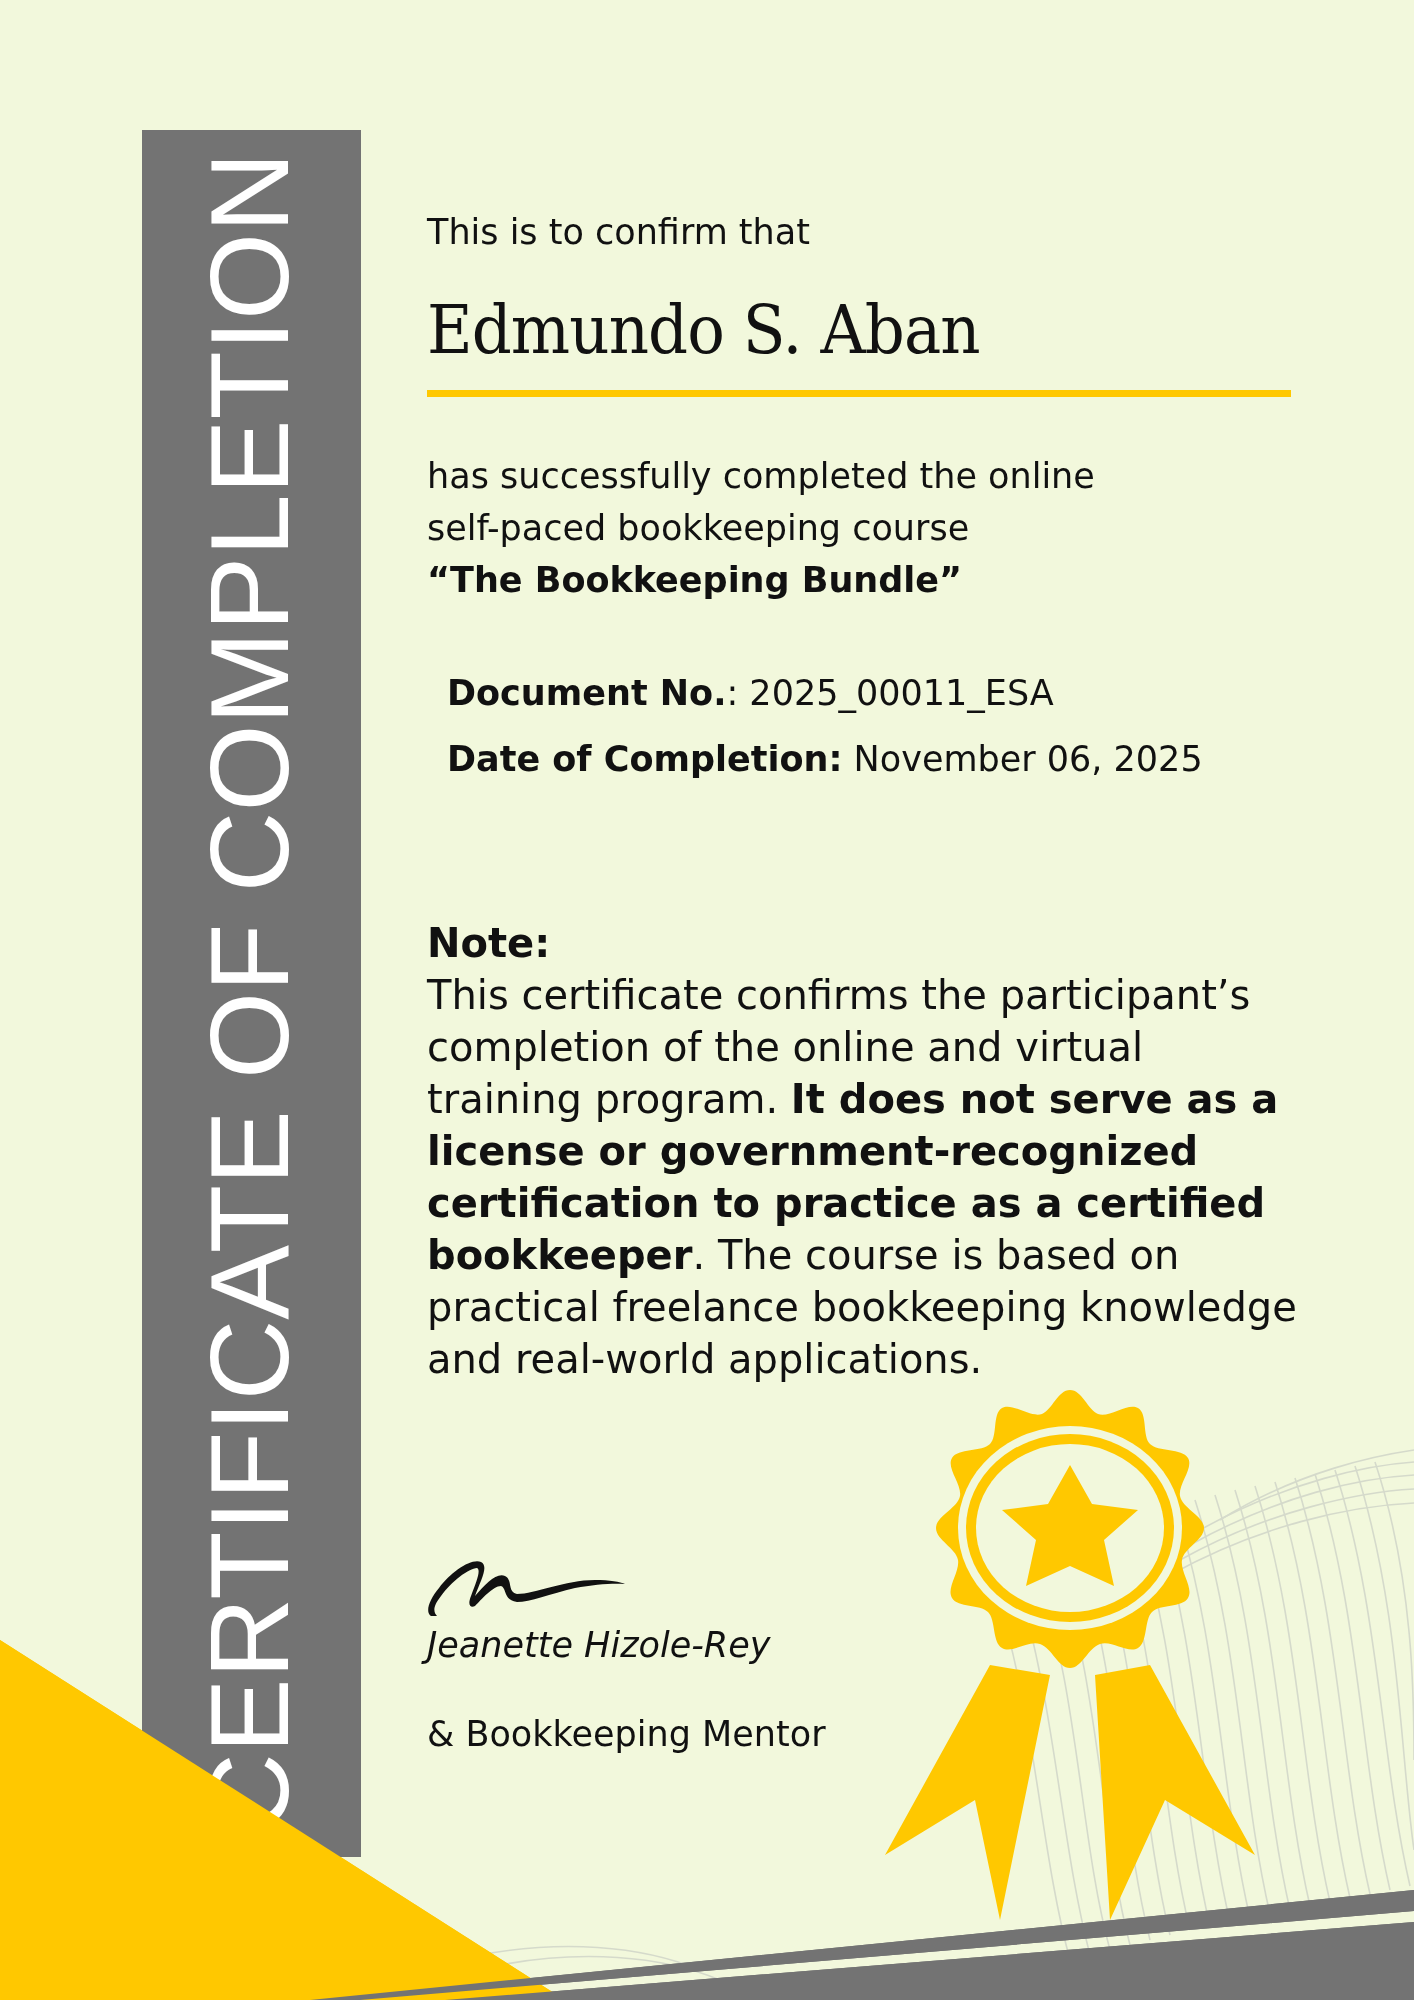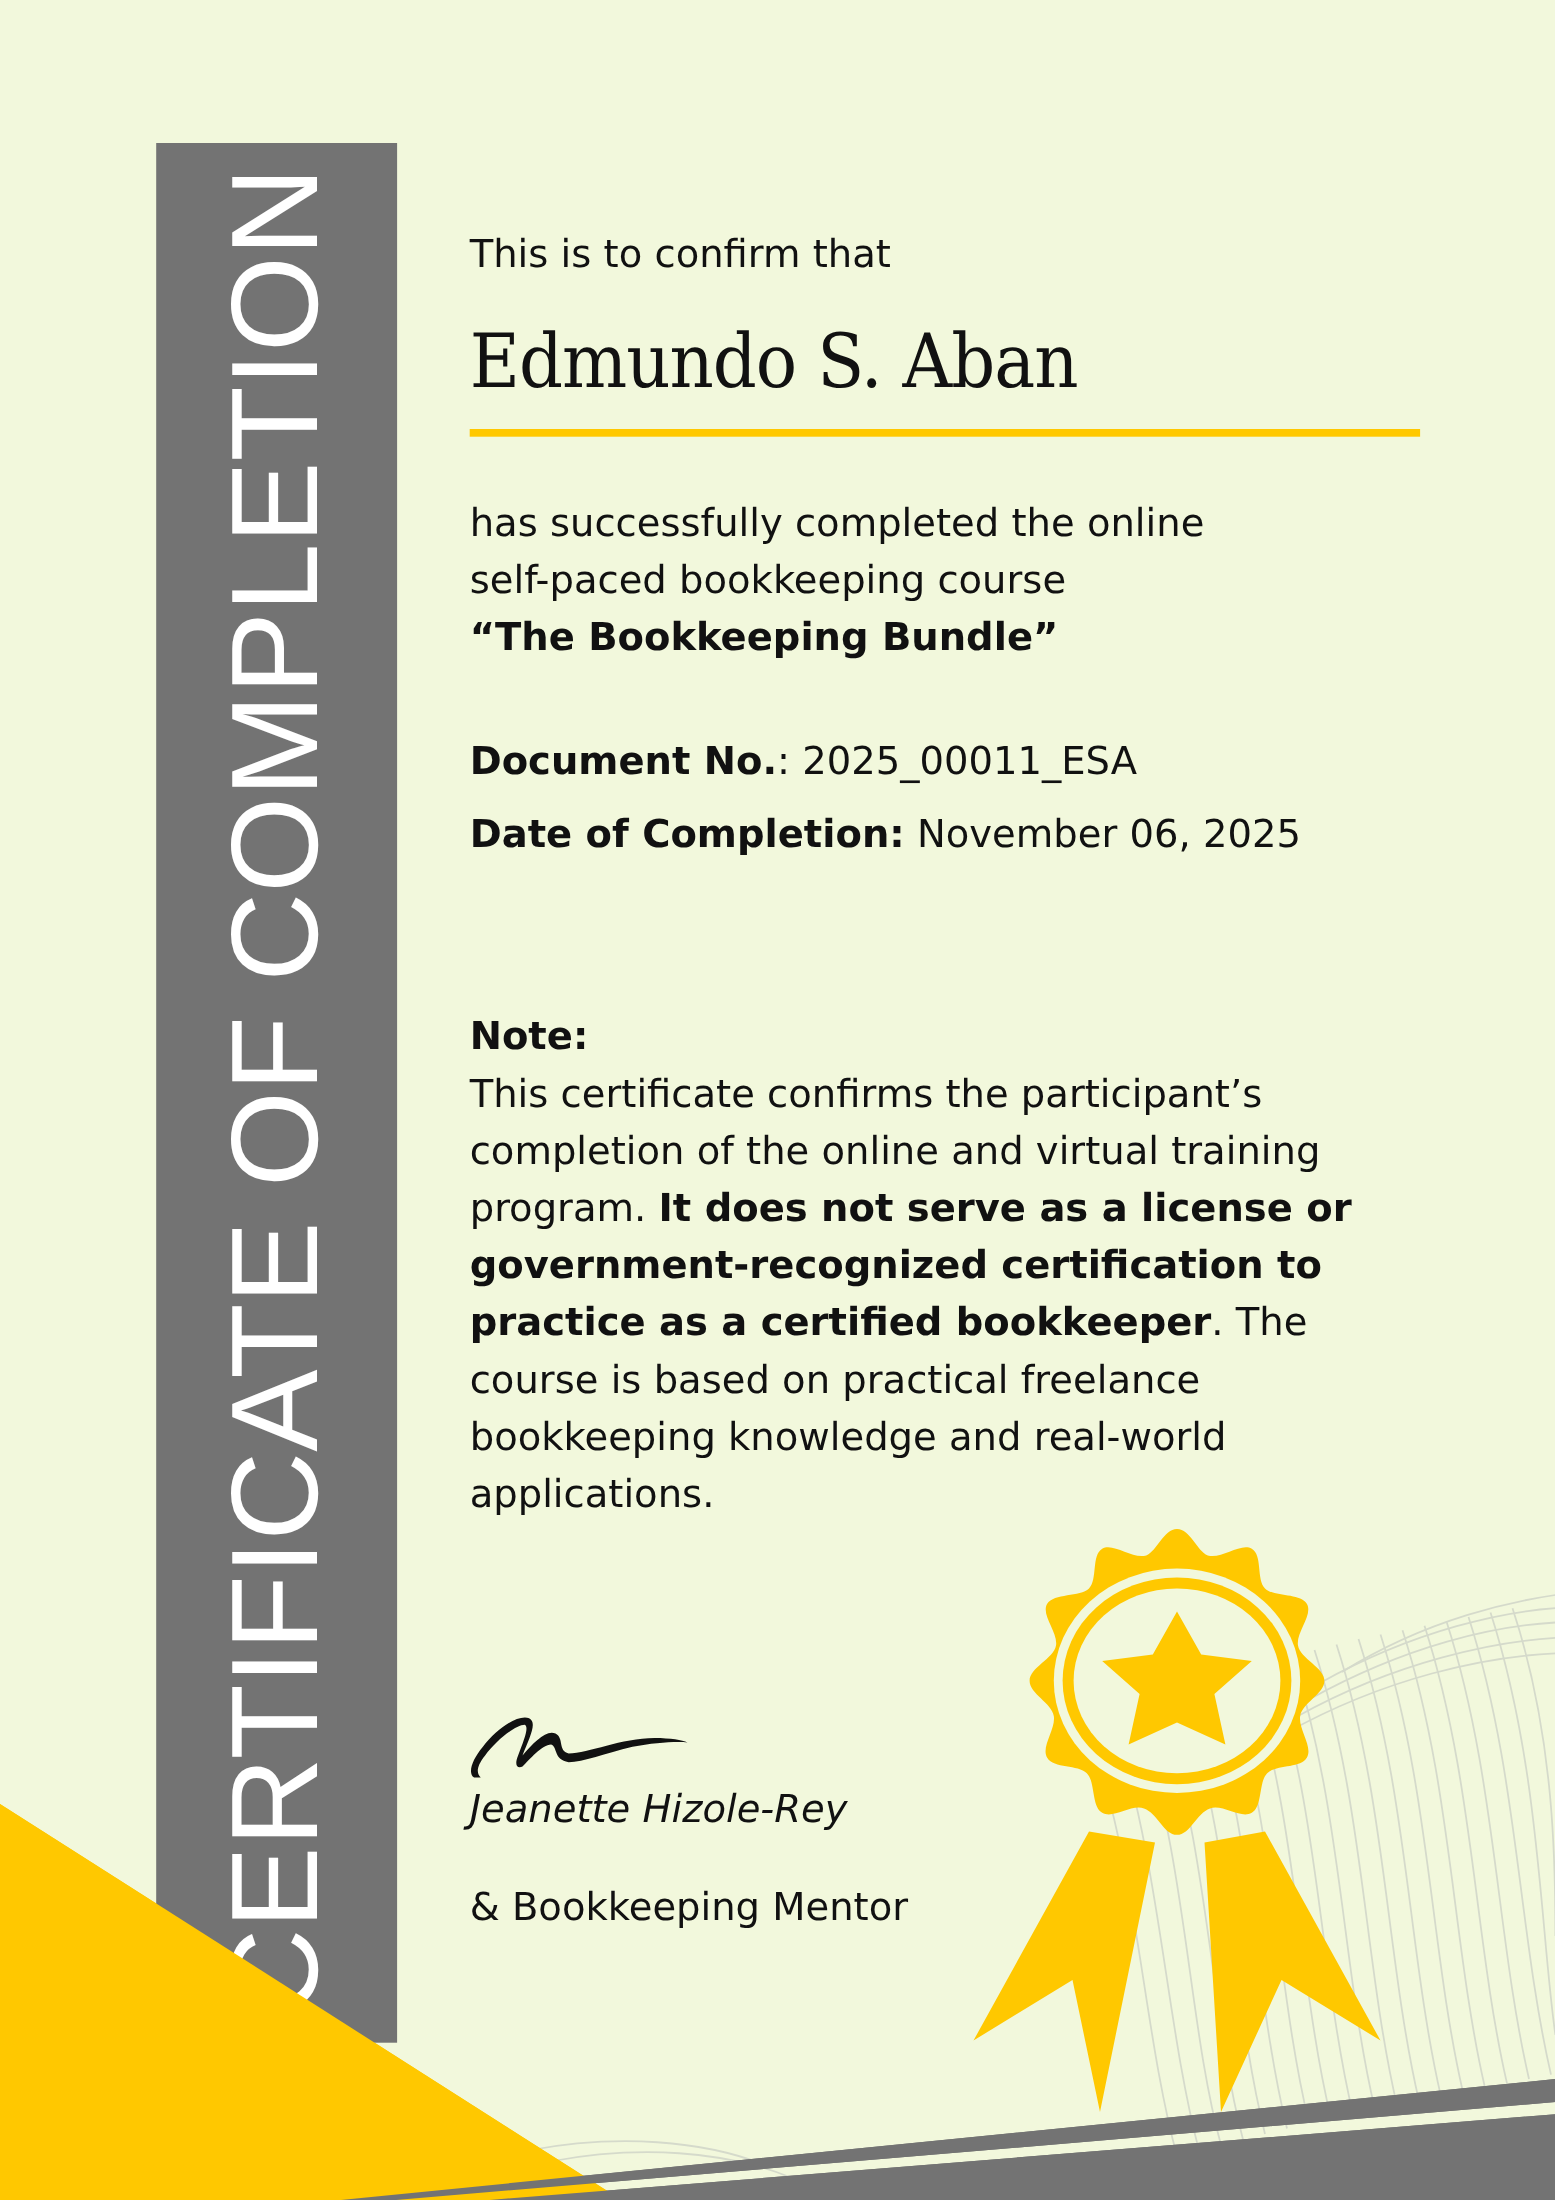--- a/index.html
+++ b/index.html
@@ -32,22 +32,22 @@
   .content { position: absolute; left: 427px; width: 870px; }
   .intro { top: 212px; font-size: 35px; }
   .recipient {
     top: 290px; font-family: "DejaVu Serif", serif; font-size: 68px;
     letter-spacing: -1px; transform: scaleX(0.92); transform-origin: left top;
   }
   .name-rule { position: absolute; left: 427px; top: 390px; width: 864px; height: 7px; background: #FFC800; }
   .desc { top: 450px; font-size: 35px; line-height: 52px; }
   .course-title { font-weight: bold; }
   .details { top: 660px; font-size: 35px; line-height: 66px; }
-  .details b { font-weight: bold; }
-  .note { top: 917px; font-size: 35px; line-height: 52px; width: 880px; }
+  .details b { font-weight: bold; margin-left: 20px; }
+  .note { top: 917px; font-size: 40px; line-height: 52px; width: 880px; }
   .note .note-label { font-weight: bold; display: block; }
   .signature-svg { position: absolute; left: 425px; top: 1550px; width: 210px; height: 72px; }
   .signer { top: 1625px; font-size: 35px; font-style: italic; }
   .signer-title { top: 1708px; font-size: 35px; line-height: 52px; }
   .badge-svg { position: absolute; left: 880px; top: 1375px; width: 380px; height: 560px; }
 </style>
 </head>
 <body>
 
 <svg id="bg-svg" viewBox="0 0 1414 2000">

